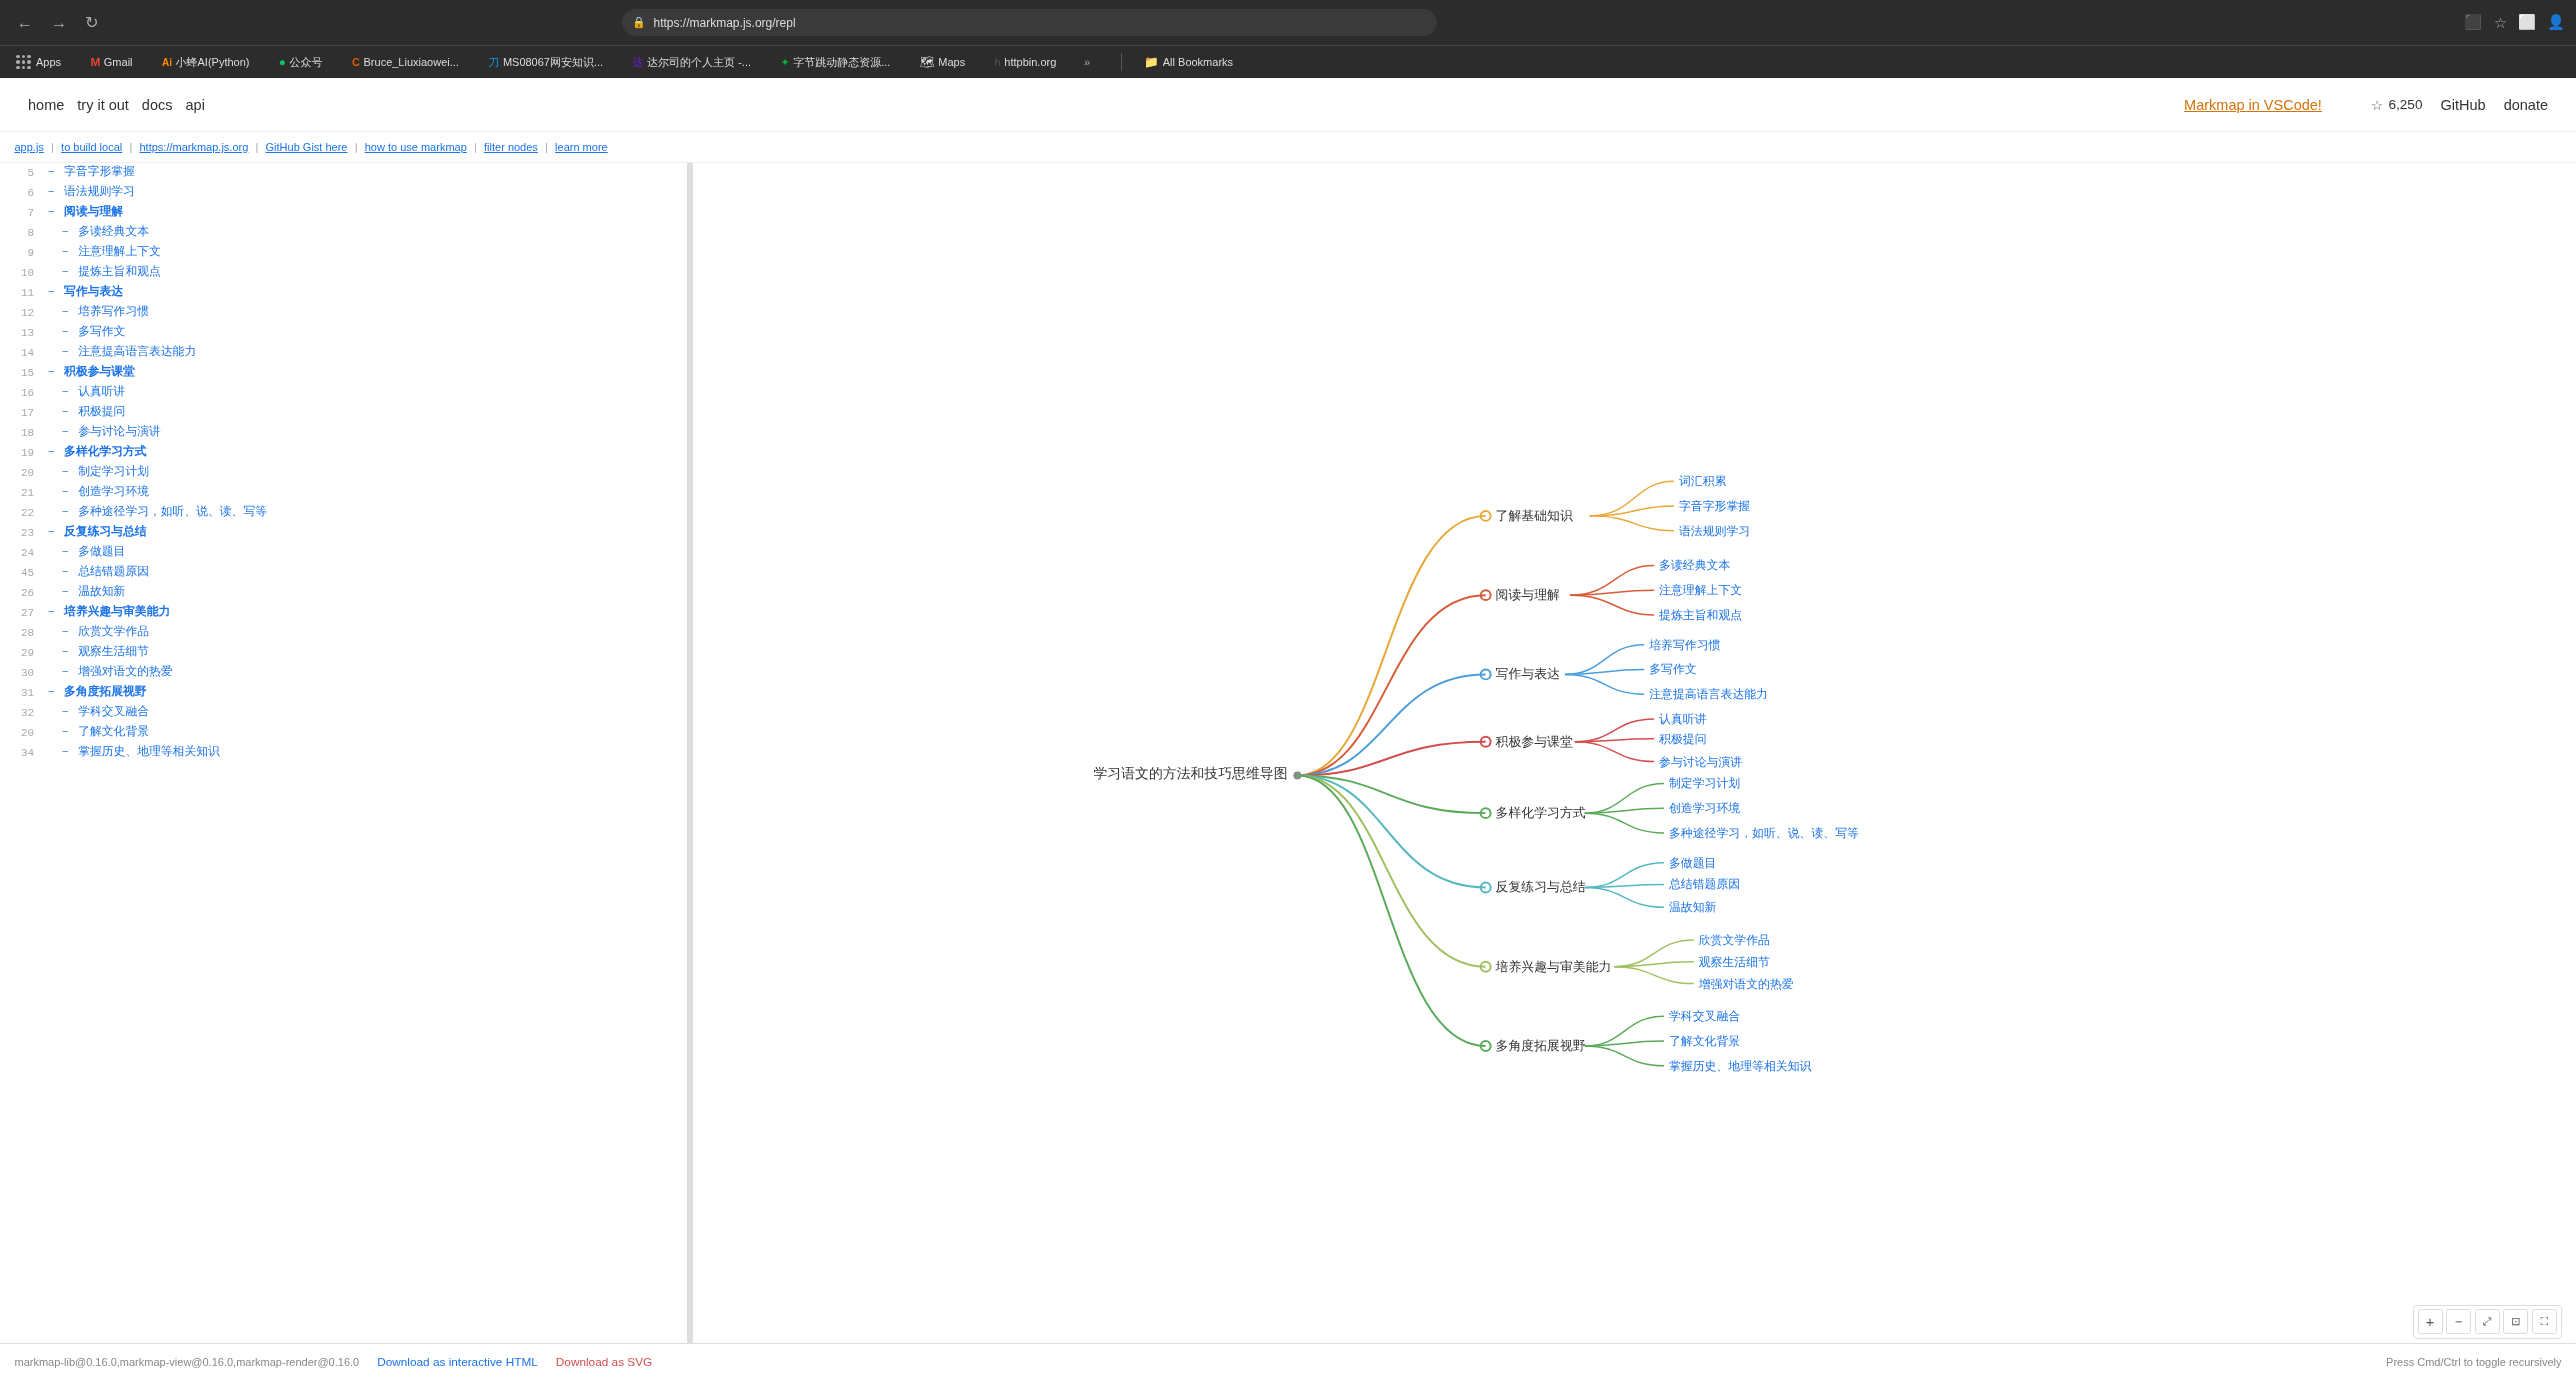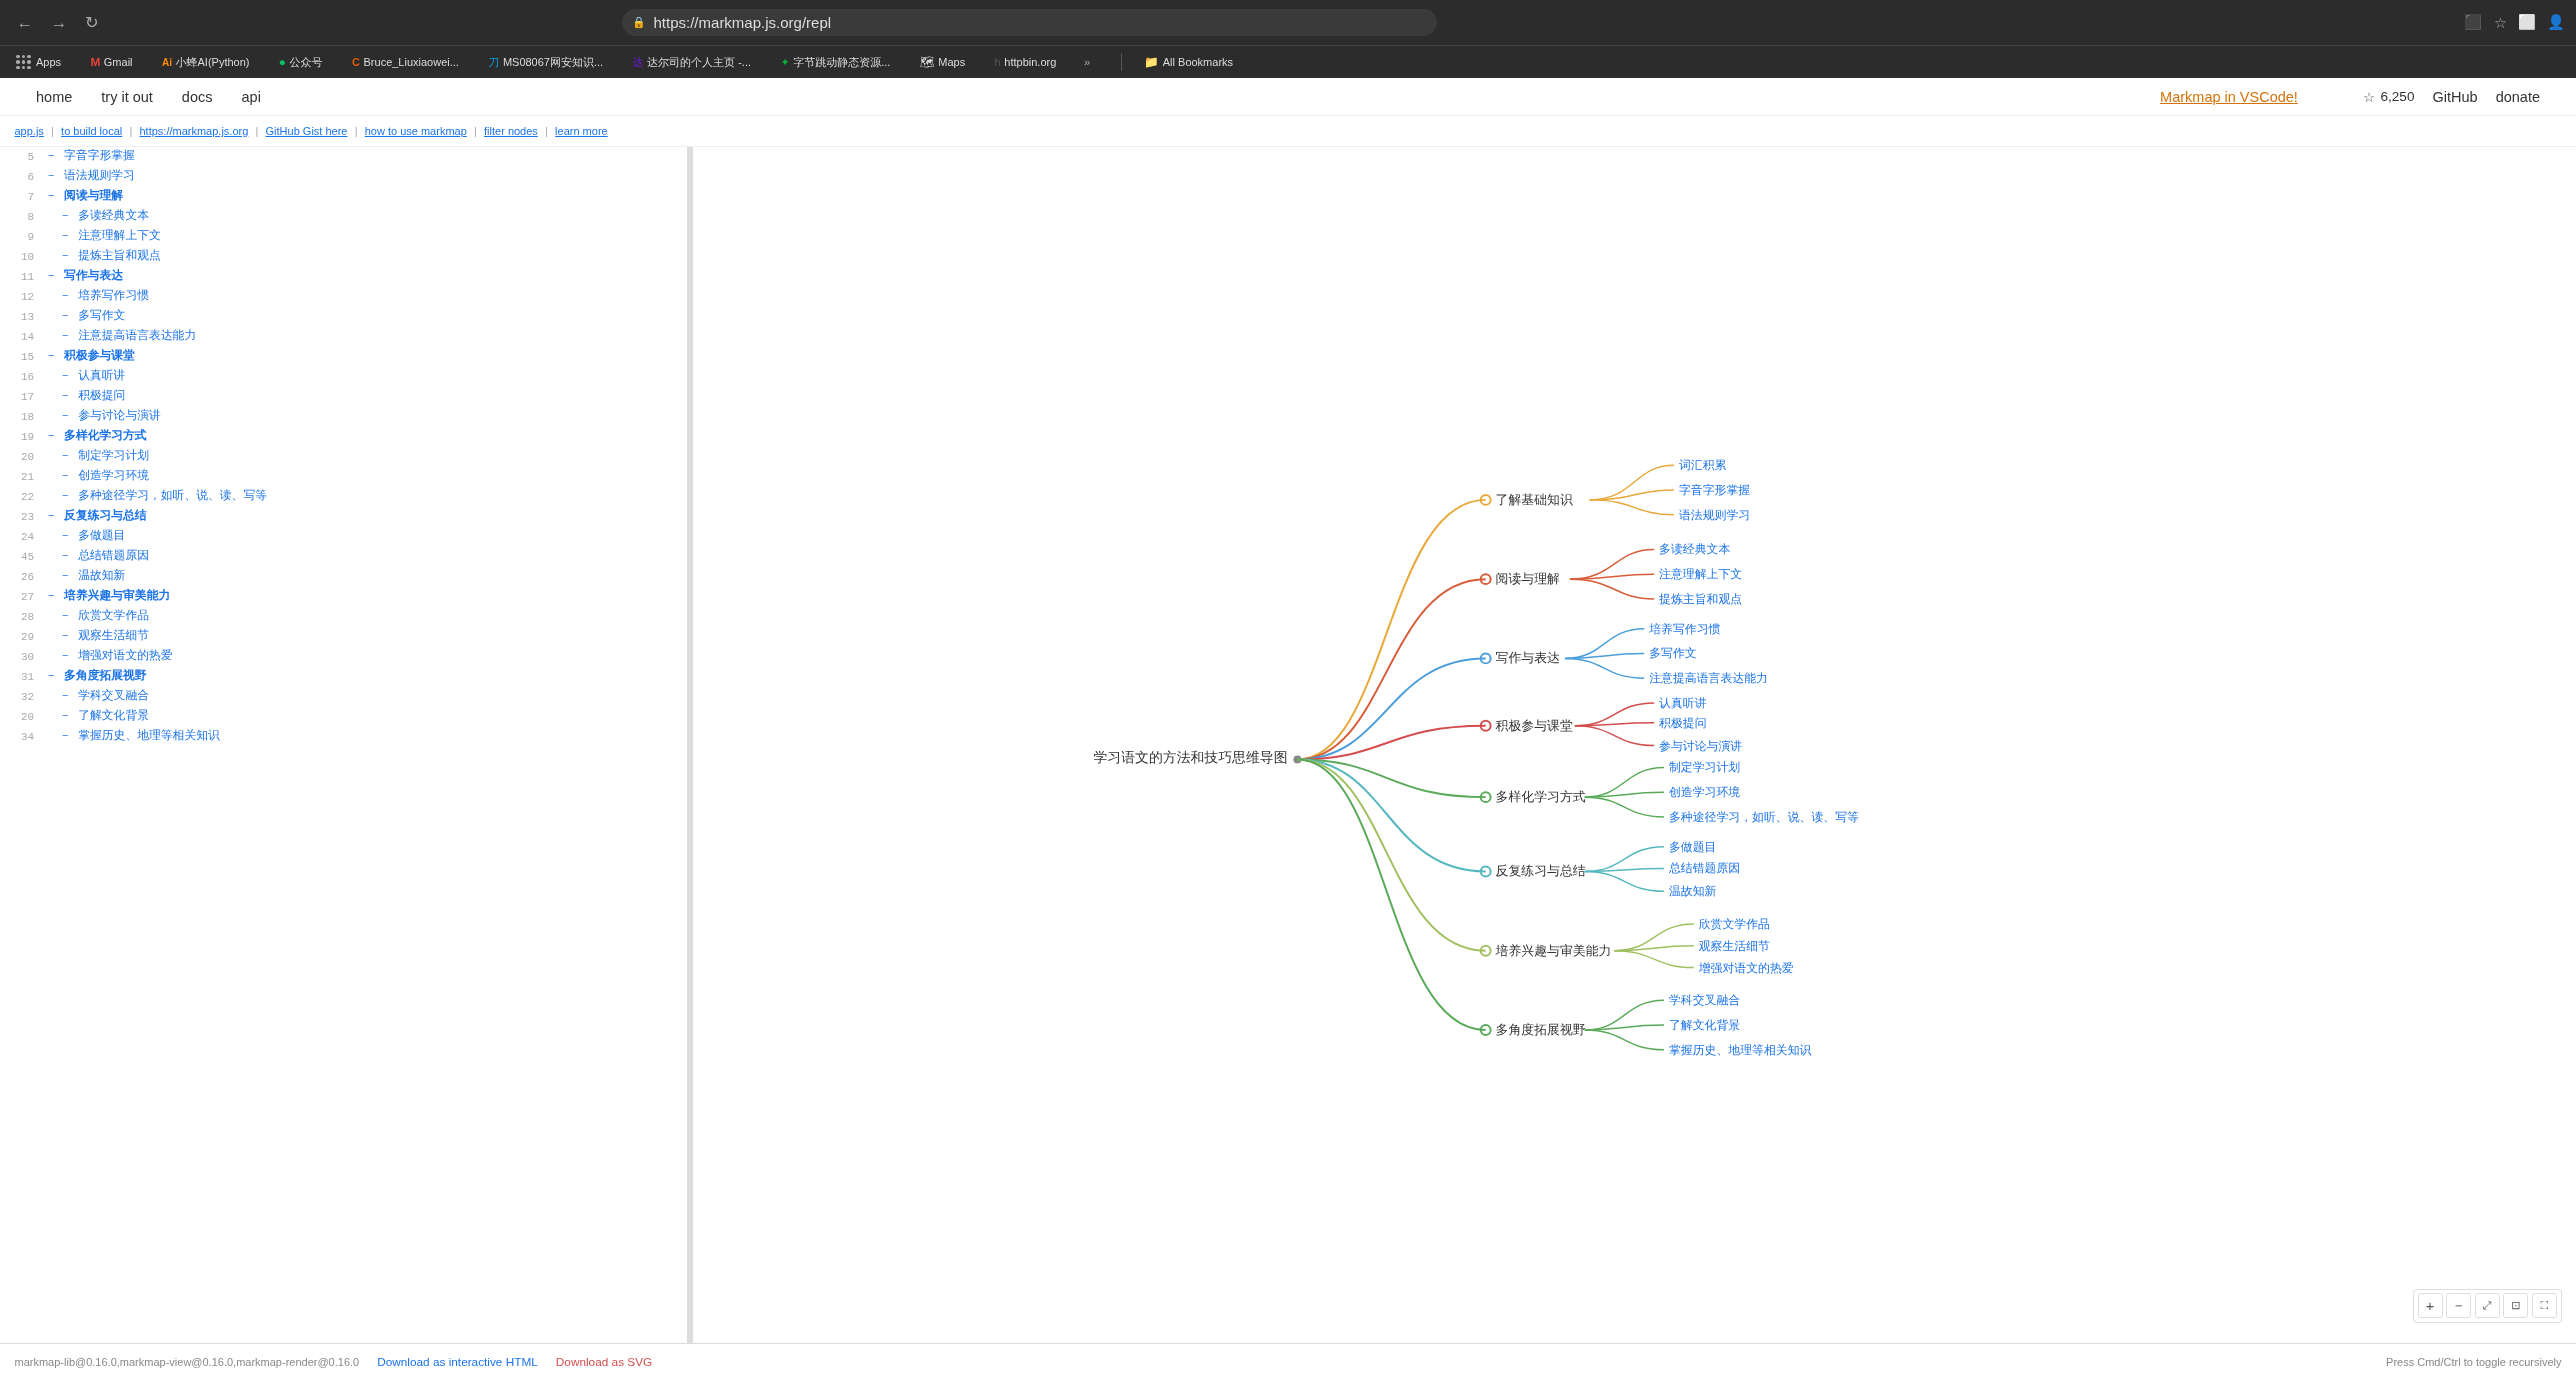--- a/index.html
+++ b/index.html
@@ -28,21 +28,21 @@
       border-radius: 18px;
       height: 27px;
       display: flex;
       align-items: center;
       padding: 0 11px;
       gap: 7.2px;
       max-width: 815px;
       margin: 0 auto;
     }
     .address-bar .lock-icon { color: #aaa; font-size: 11px; }
-    .address-text { color: #ddd; font-size: 15px; }
+    .address-text { color: #ddd; font-size: 12px; }
     .browser-actions {
       display: flex;
       gap: 11px;
       align-items: center;
       margin-left: auto;
     }
     .browser-actions span { color: #aaa; font-size: 14.5px; cursor: pointer; }
 
     
     .bookmarks-bar {
@@ -62,27 +62,27 @@
       border-radius: 3.6px;
       cursor: pointer;
       color: #ddd;
       font-size: 11px;
       white-space: nowrap;
     }
     .bm-more { color: #aaa; padding: 2.7px 5.4px; }
 
     
     .page-nav {
-      height: 38px;
-      background: #fff;
-      display: flex;
-      align-items: center;
-      padding: 0 36px;
+      height: 54px;
+      background: #fff;
+      display: flex;
+      align-items: center;
+      padding: 0 28px;
       border-bottom: 0.9px solid #eee;
-      gap: 29px;
+      gap: 13px;
     }
     .page-nav a {
       color: #333;
       text-decoration: none;
       font-size: 14.5px;
     }
     .page-nav .vscode-link {
       color: #d4720a;
       text-decoration: underline;
       margin-left: auto;

